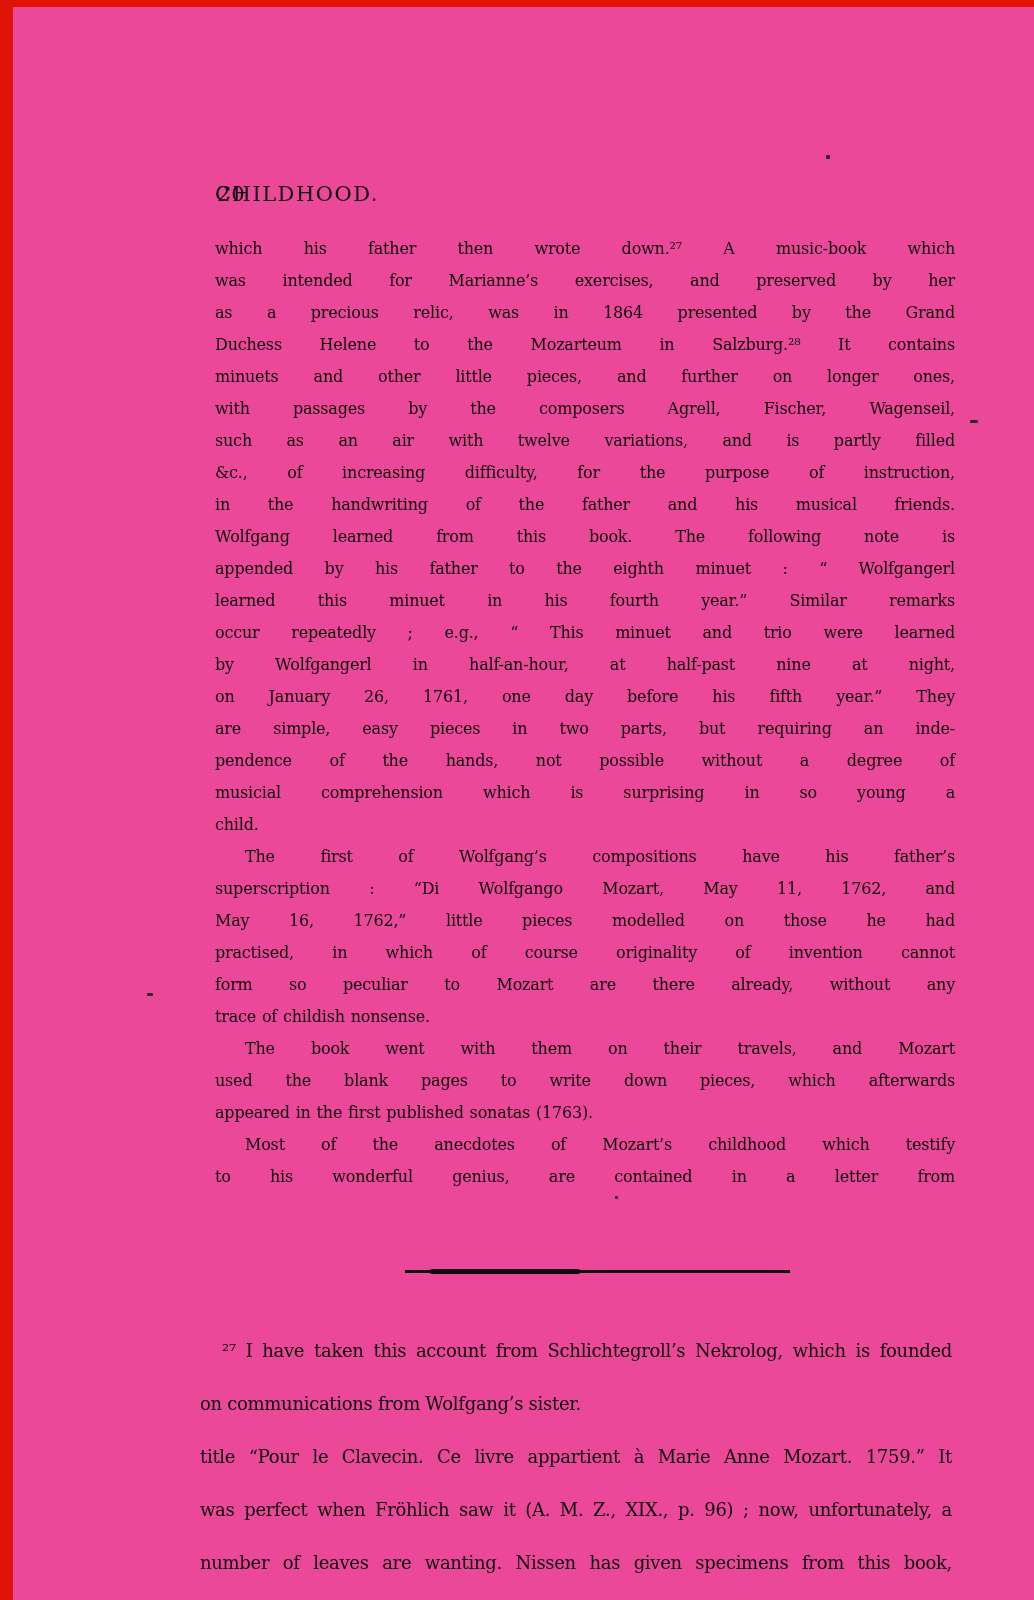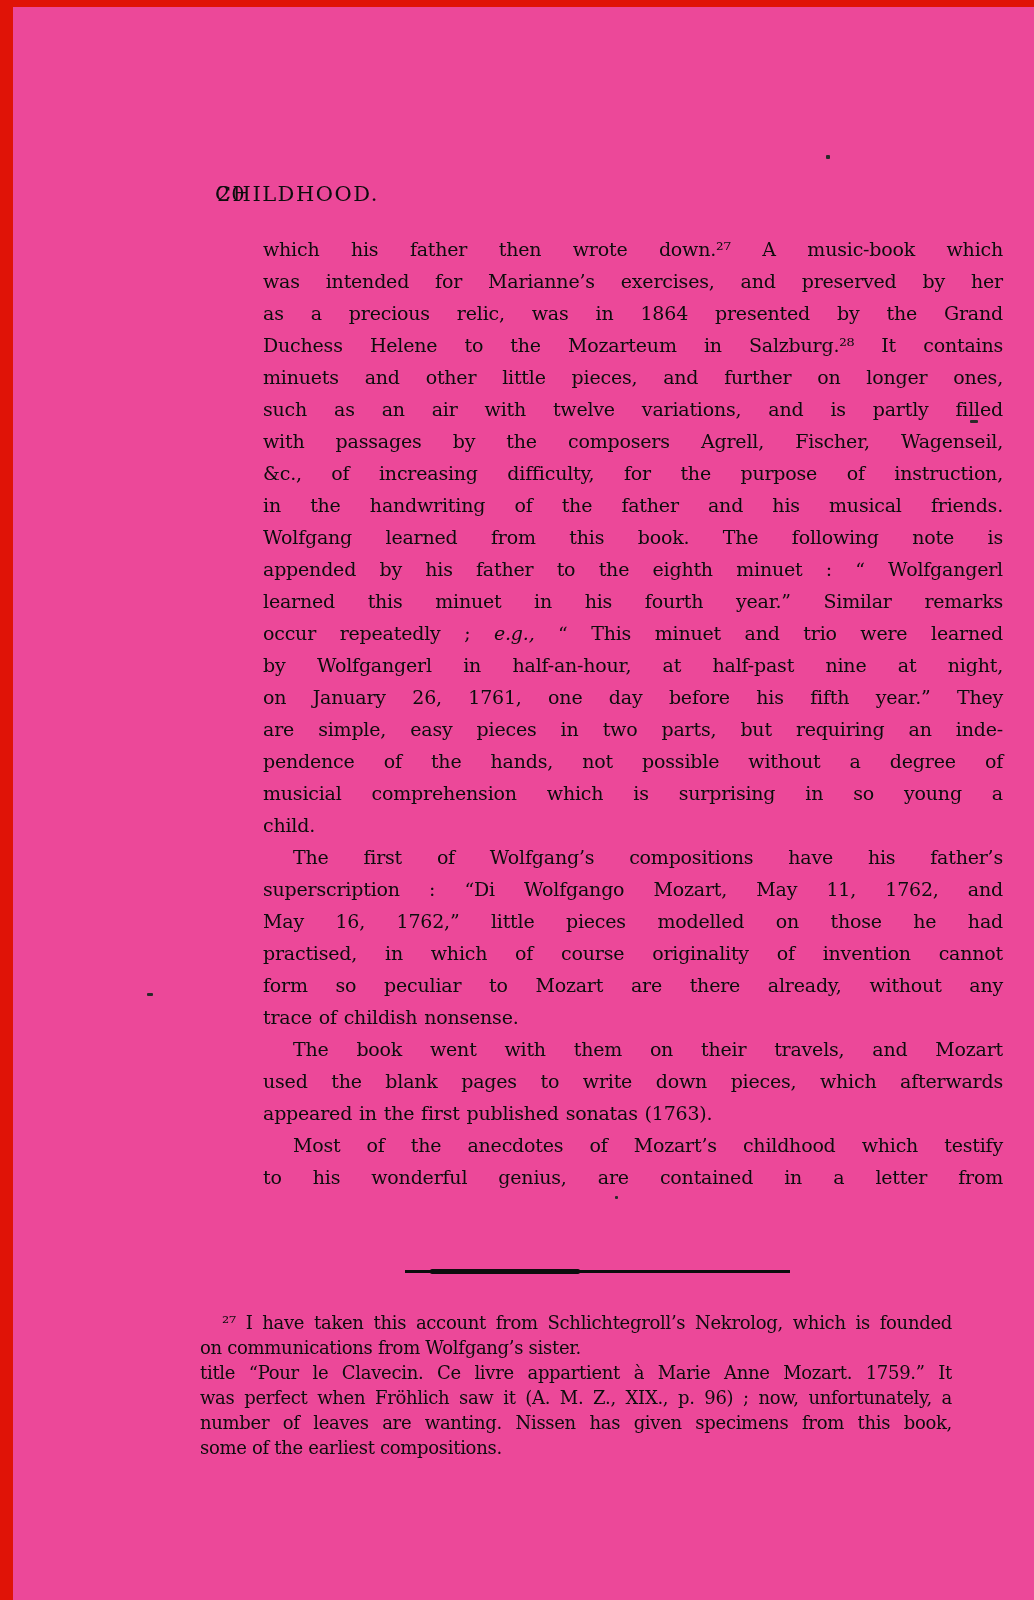--- a/index.html
+++ b/index.html
@@ -35,40 +35,39 @@
     position: absolute; left: 2px; top: 0;
     letter-spacing: 1px;
   }
   .running-header {
     position: absolute; left: 0; top: 0; width: 100%;
     letter-spacing: 1.5px;
   }
   .body-text {
     position: absolute; left: 215px; top: 233px;
     width: 740px;
-    font-size: 19px;
+    font-size: 16px;
     line-height: 32px;
     letter-spacing: -0.2px;
     word-spacing: 1px;
-    margin-left: 48px;
   }
   .body-text .ln { height: 32px; white-space: normal; }
   .footnotes {
     position: absolute; left: 200px; top: 1310px;
     width: 752px;
     font-size: 18px;
     line-height: 25px;
     letter-spacing: -0.3px;
   }
-  .footnotes .ln { height: 25px; }
+  .footnotes .ln { height: 25px; margin-top: 28px; }
   .ln.j { text-align: justify; text-align-last: justify; -moz-text-align-last: justify; }
   .ln.l { text-align: center; text-align-last: left; }
   .ln.ind { text-indent: 30px; }
   .footnotes .ln.ind { text-indent: 22px; }
-  .em { font-style: italic; }
+  .em { }
   .footnote-rule {
     position: absolute; left: 405px; top: 1270px;
     width: 385px; height: 3px;
     background: #0d0d0d;
   }
   .footnote-rule-blob {
     position: absolute; left: 430px; top: 1269px;
     width: 150px; height: 5px;
     background: #0d0d0d;
     border-radius: 2px;
@@ -91,22 +90,22 @@
     <span class="page-number">20</span>
     <span class="running-header">CHILDHOOD.</span>
   </div>
 
   <div class="body-text">
     <div class="ln j">which his father then wrote down.²⁷  A music-book which</div>
     <div class="ln j">was intended for Marianne’s exercises, and preserved by her</div>
     <div class="ln j">as a precious relic, was in 1864 presented by the Grand</div>
     <div class="ln j">Duchess Helene to the Mozarteum in Salzburg.²⁸ It contains</div>
     <div class="ln j">minuets and other little pieces, and further on longer ones,</div>
+    <div class="ln j">with passages by the composers Agrell, Fischer, Wagenseil,</div>
     <div class="ln j">such as an air with twelve variations, and is partly filled</div>
-    <div class="ln j">with passages by the composers Agrell, Fischer, Wagenseil,</div>
     <div class="ln j">&amp;c., of increasing difficulty, for the purpose of instruction,</div>
     <div class="ln j">in the handwriting of the father and his musical friends.</div>
     <div class="ln j">Wolfgang learned from this book.  The following note is</div>
     <div class="ln j">appended by his father to the eighth minuet : “ Wolfgangerl</div>
     <div class="ln j">learned this minuet in his fourth year.”  Similar remarks</div>
     <div class="ln j">
       <span>occur repeatedly ; </span><span class="em">e.g.,</span><span> “ This minuet and trio were learned</span>
     </div>
     <div class="ln j">by Wolfgangerl in half-an-hour, at half-past nine at night,</div>
     <div class="ln j">on January 26, 1761, one day before his fifth year.”  They</div>

